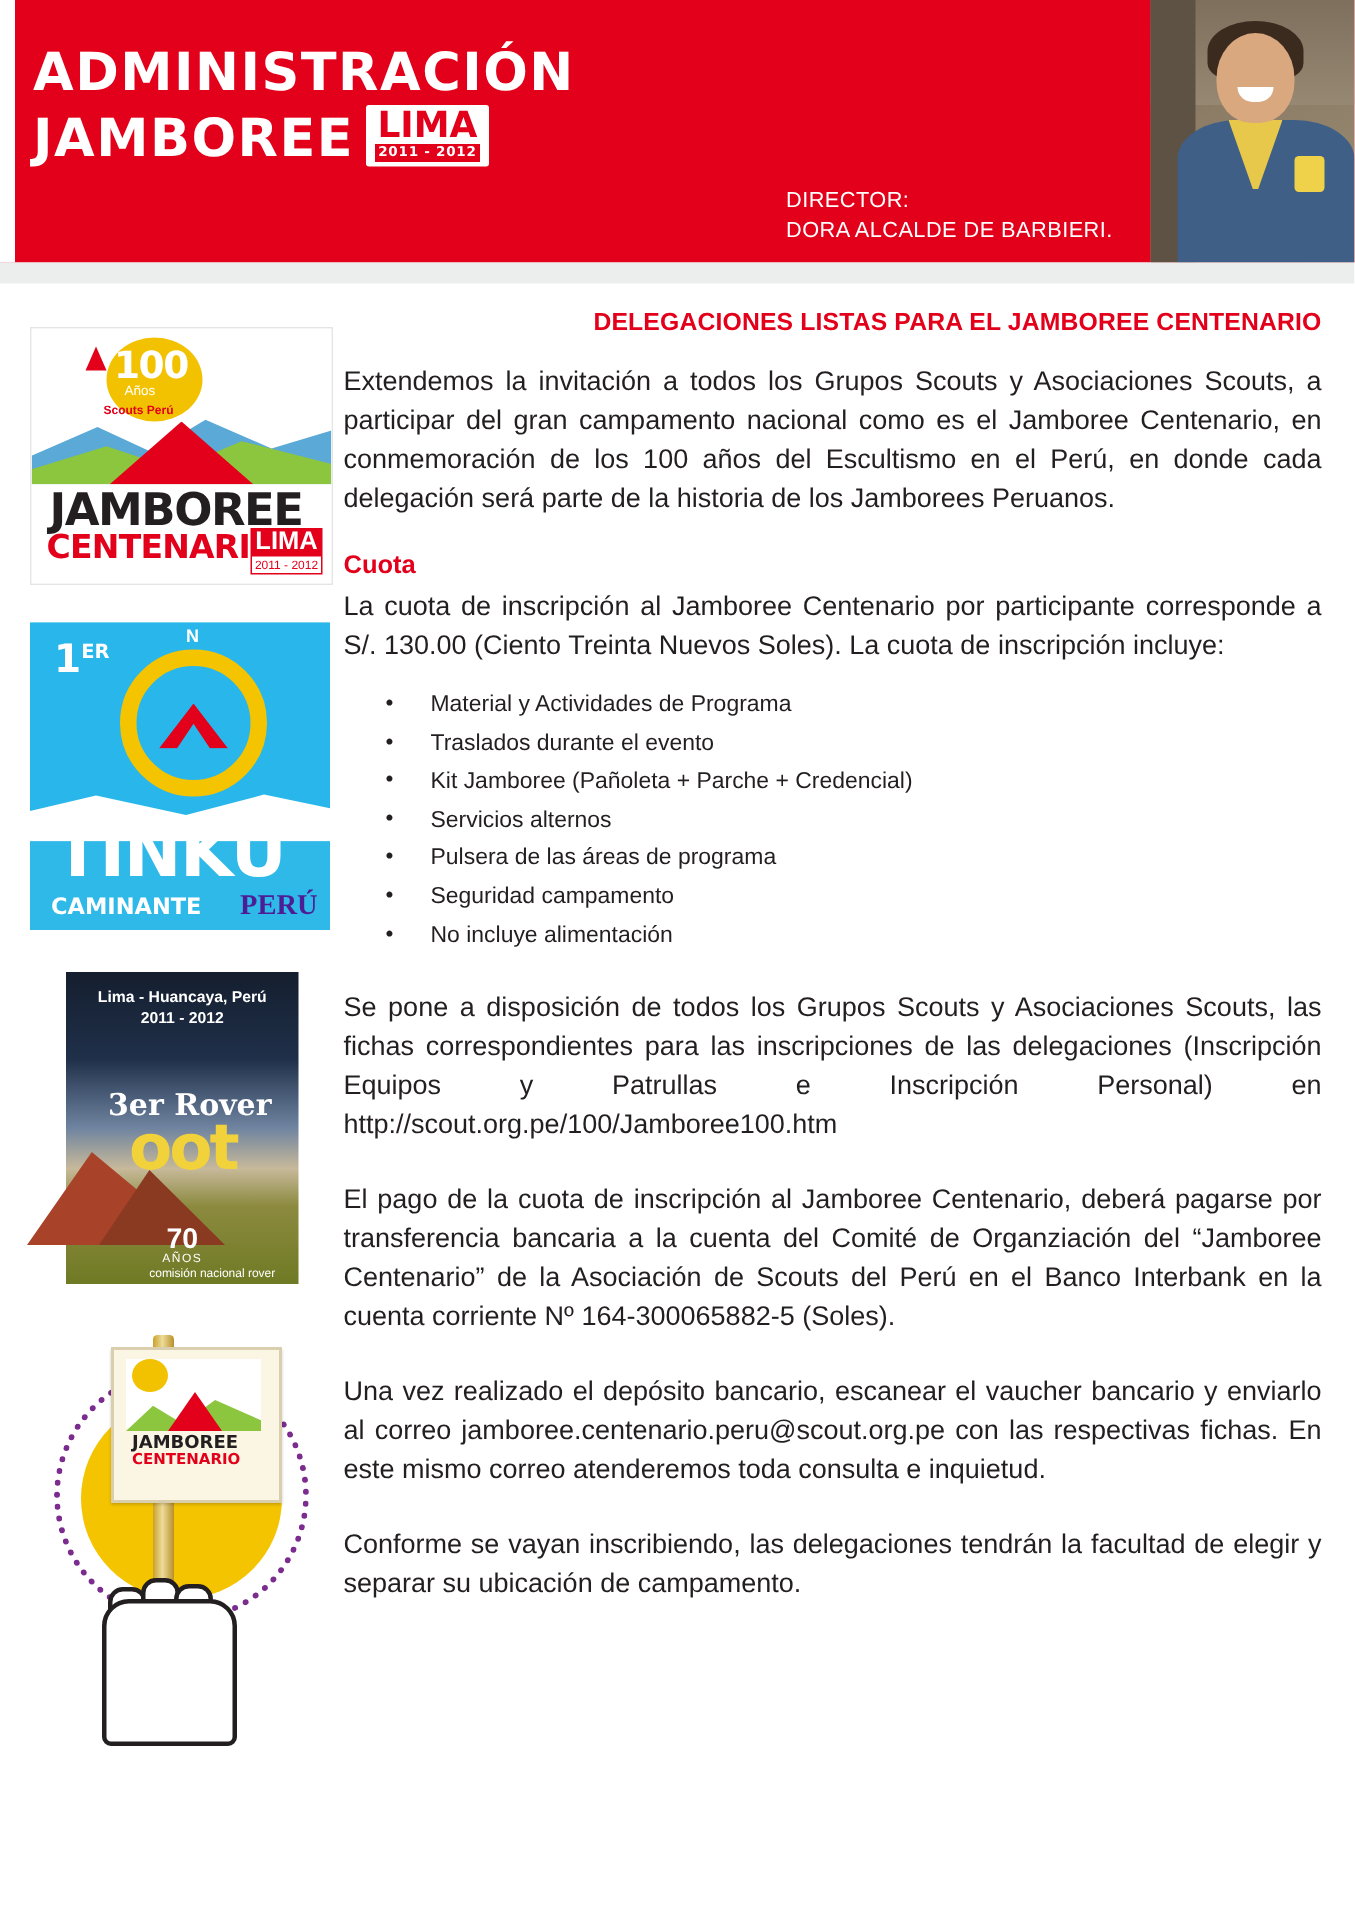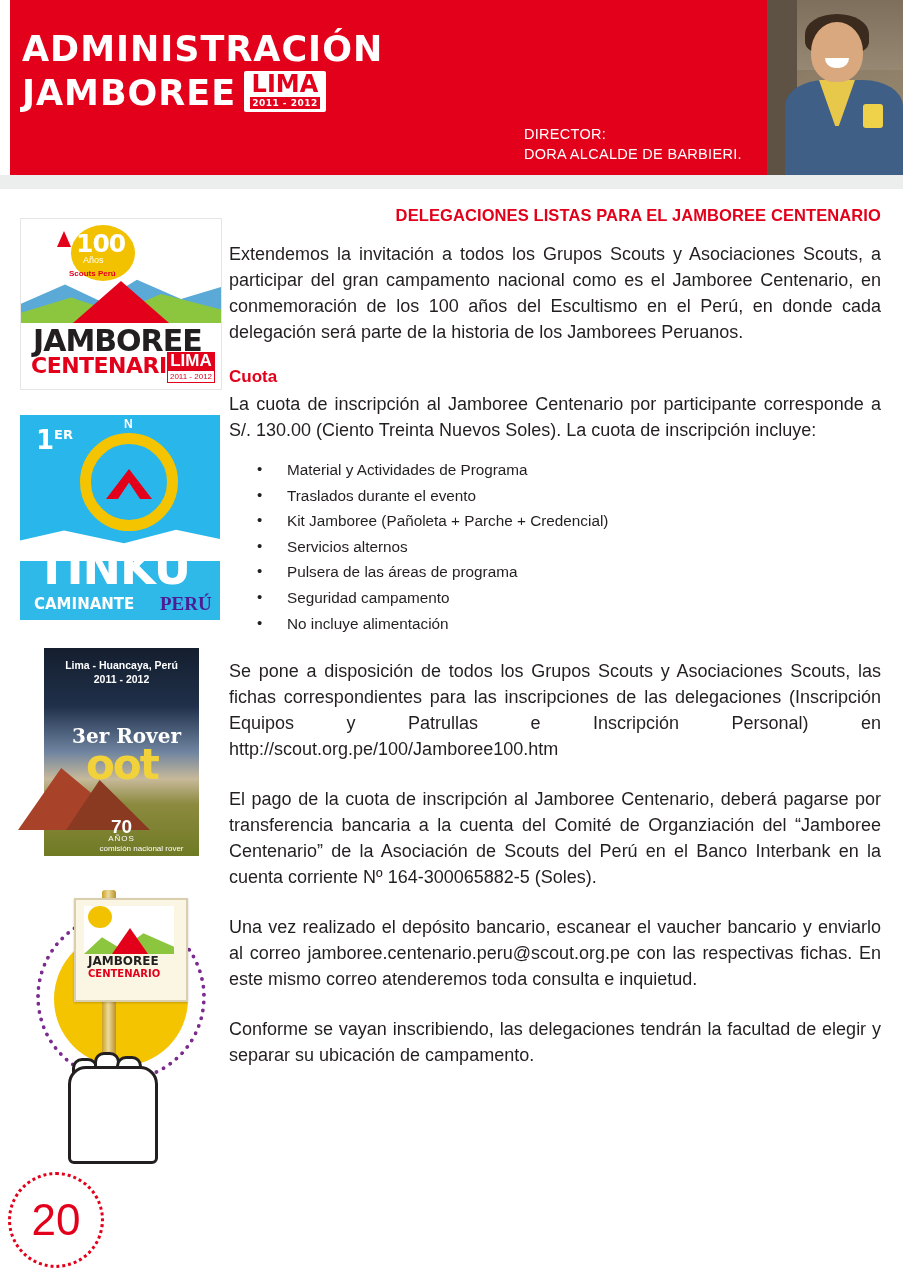--- a/index.html
+++ b/index.html
@@ -545,21 +545,20 @@
     <div class="hand-flag-mtn-red"></div>
     <div class="hand-flag-100"></div>
     <div class="hand-flag-jam">JAMBOREE</div>
     <div class="hand-flag-cent">CENTENARIO</div>
     <div class="hand-finger hand-f1"></div>
     <div class="hand-finger hand-f2"></div>
     <div class="hand-finger hand-f3"></div>
     <div class="hand-shape"></div>
   </div>
 
-  <div class="page-num">20</div>
 </div>
 
 <div class="content">
   <h2 class="section-heading">DELEGACIONES LISTAS PARA EL JAMBOREE CENTENARIO</h2>
 
   <p class="body">Extendemos la invitación a todos los Grupos Scouts y Asociaciones Scouts, a participar del gran campamento nacional como es el Jamboree Centenario, en conmemoración de los 100 años del Escultismo en el Perú, en donde cada delegación será parte de la historia de los Jamborees Peruanos.</p>
 
   <h3 class="sub-heading">Cuota</h3>
   <p class="body">La cuota de inscripción al Jamboree Centenario por participante corresponde a S/. 130.00 (Ciento Treinta Nuevos Soles). La cuota de inscripción incluye:</p>
 

